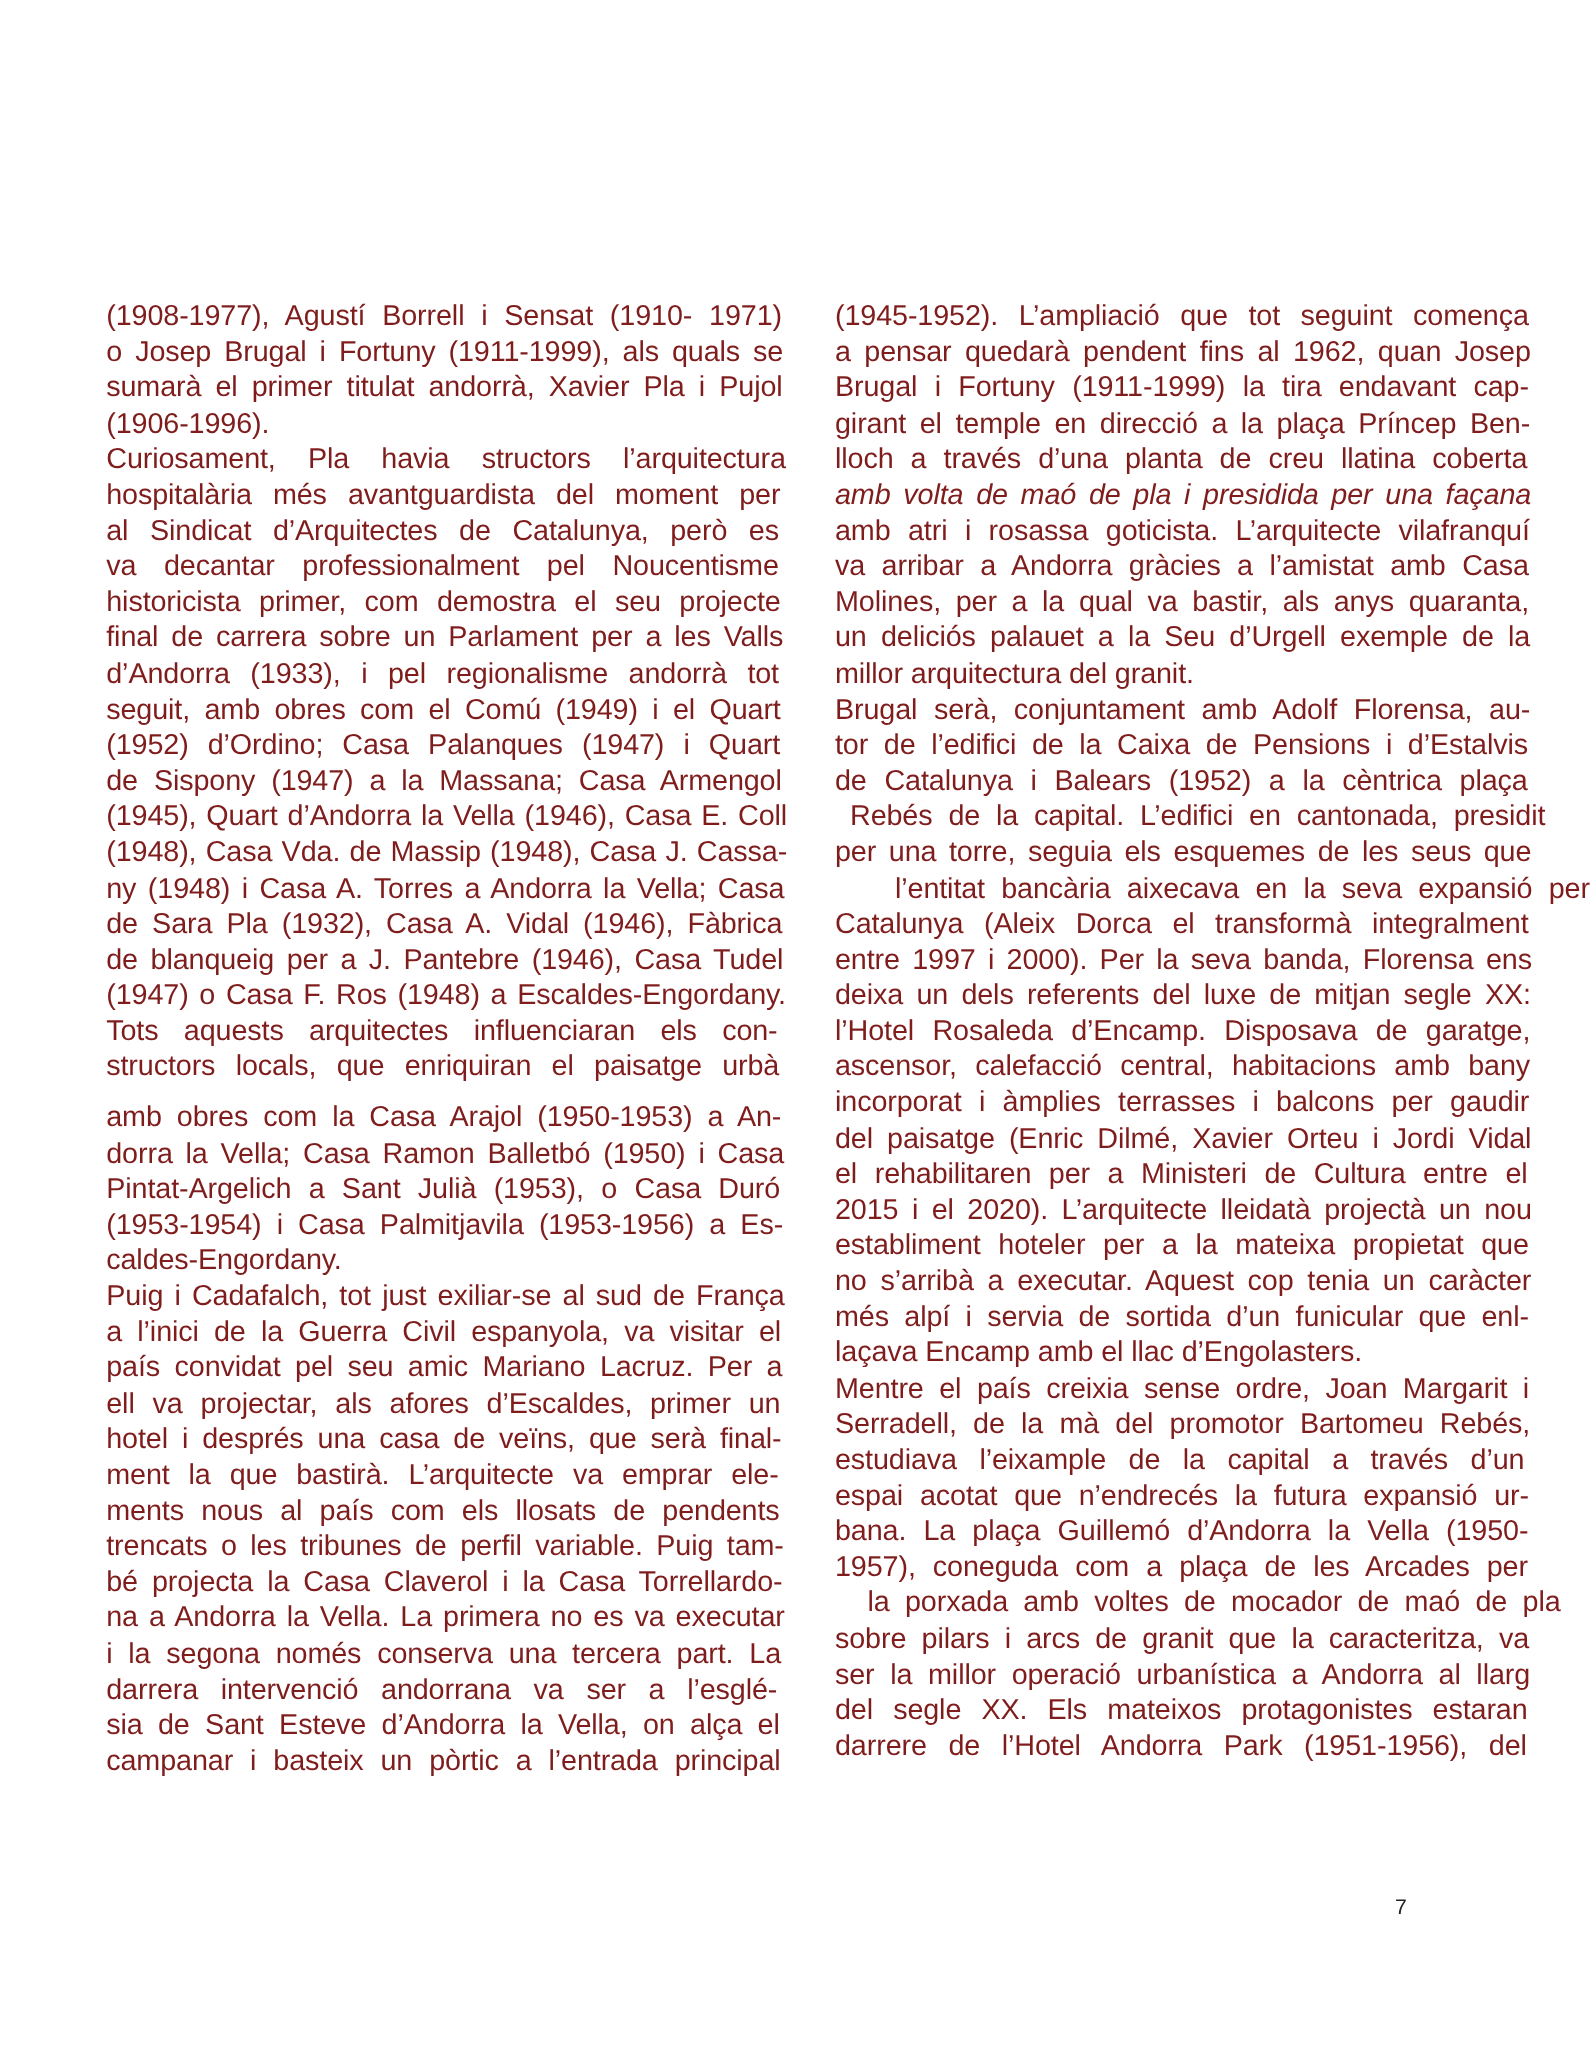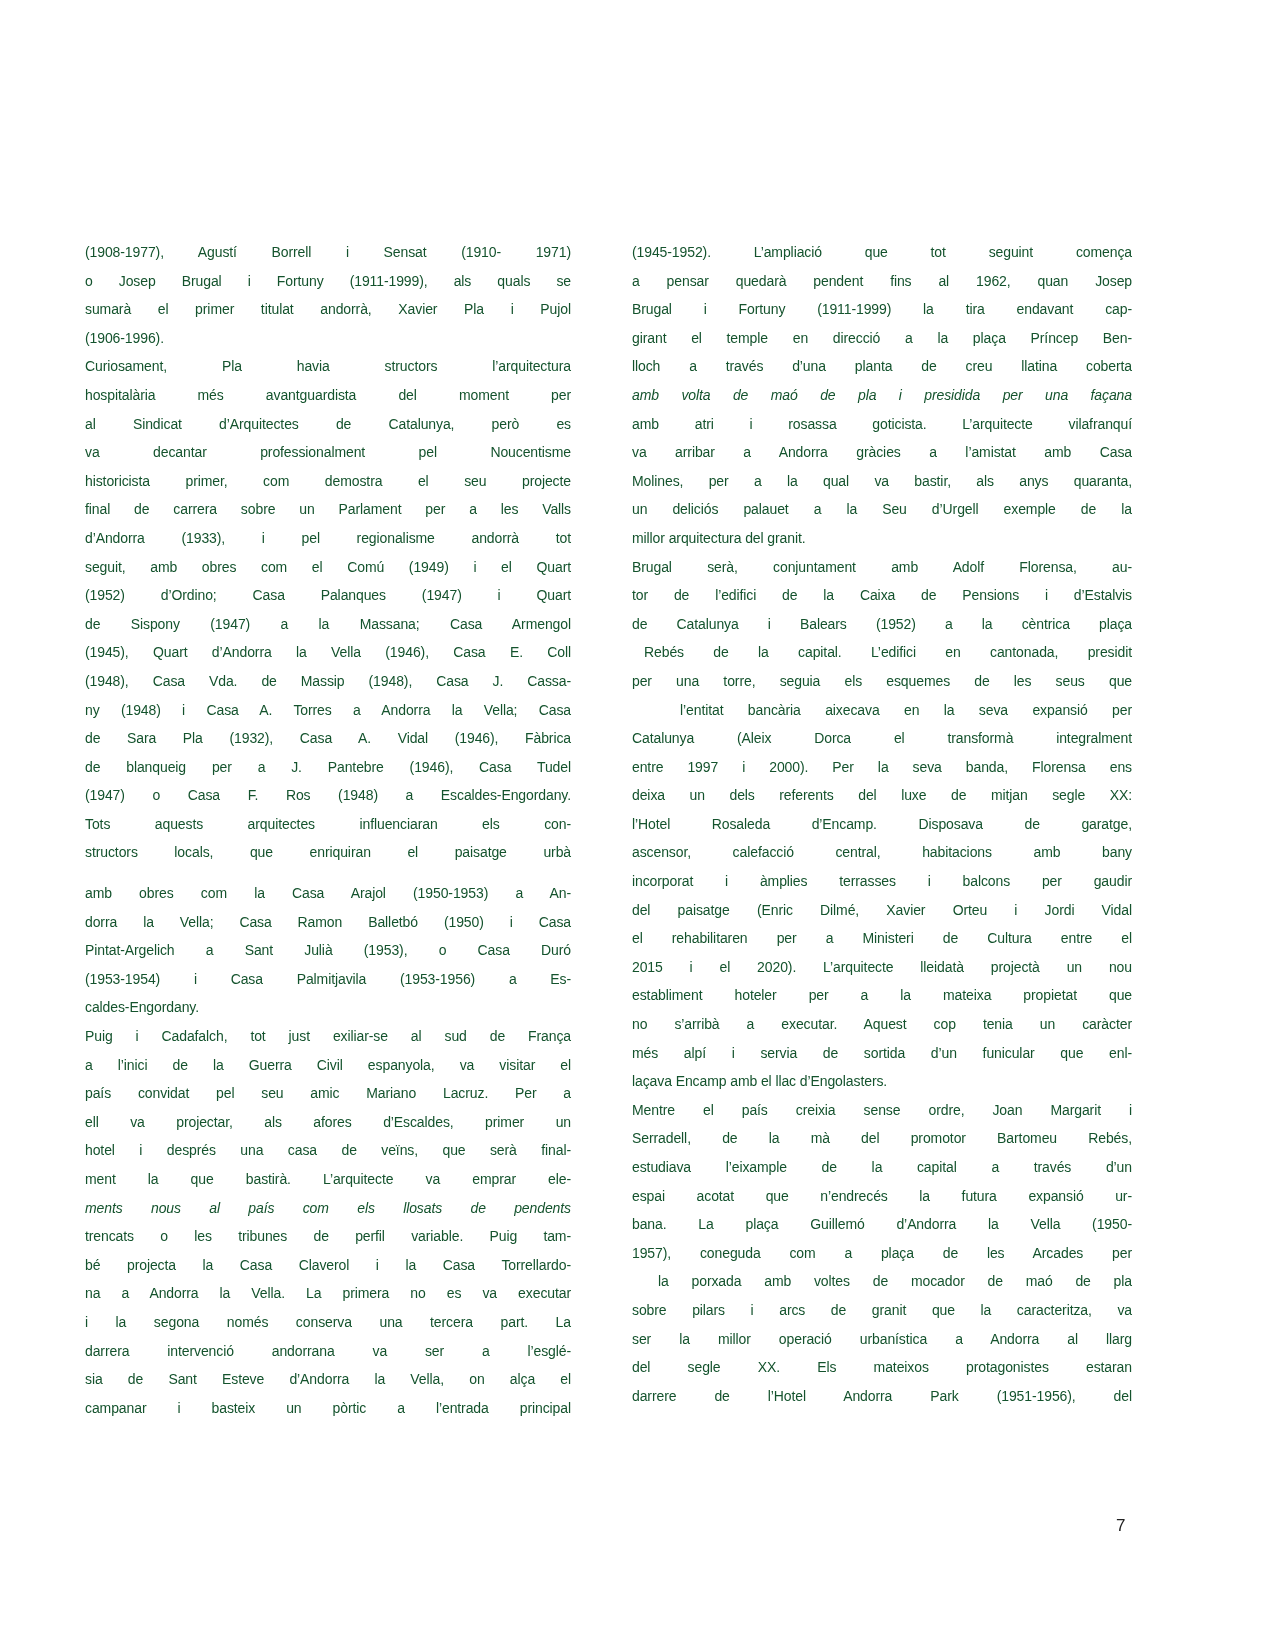--- a/index.html
+++ b/index.html
@@ -1,28 +1,28 @@
 <!DOCTYPE html>
 <html><head>
 <meta charset="utf-8">
 <style>
   html, body { margin: 0; padding: 0; background: #ffffff; }
   body { width: 1275px; height: 1650px; position: relative; overflow: hidden; }
   .col {
     position: absolute;
     top: 238px;
     font-family: "Liberation Sans", sans-serif;
-    font-size: 14px;
+    font-size: 23px;
     line-height: 28.6px;
-    color: #14532d;
+    color: #7f1d1d;
     text-align: justify;
     letter-spacing: -0.1px;
   }
   .col.left { left: 85px; width: 486px; }
-  .col.right { left: 632px; width: 500px; }
+  .col.right { left: 668px; width: 500px; }
   .line { display: block; white-space: nowrap; height: 28.6px; text-align: justify; text-align-last: justify; }
   .line.last { text-align-last: left; }
   .page-number {
     position: absolute;
     left: 1116px; top: 1516px;
     font-family: "Liberation Sans", sans-serif;
     font-size: 17px;
     color: #222;
   }
 </style>
@@ -56,21 +56,21 @@
     <span class="line" style="display: block; word-spacing: 4px;">dorra la Vella; Casa Ramon Balletbó (1950) i Casa</span>
     <span class="line" style="display: block; word-spacing: 7.57143px;">Pintat-Argelich a Sant Julià (1953), o Casa Duró</span>
     <span class="line" style="display: block; word-spacing: 5.83333px;">(1953-1954) i Casa Palmitjavila (1953-1956) a Es-</span>
     <span class="line last" style="display: block; word-spacing: 0px;">caldes-Engordany.</span>
     <span class="line" style="display: block; word-spacing: 2.66667px;">Puig i Cadafalch, tot just exiliar-se al sud de França</span>
     <span class="line" style="display: block; word-spacing: 5.88889px;">a l’inici de la Guerra Civil espanyola, va visitar el</span>
     <span class="line" style="display: block; word-spacing: 5.25px;">país convidat pel seu amic Mariano Lacruz. Per a</span>
     <span class="line" style="display: block; word-spacing: 8px;">ell va projectar, als afores d’Escaldes, primer un</span>
     <span class="line" style="display: block; word-spacing: 4.88889px;">hotel i després una casa de veïns, que serà final-</span>
     <span class="line" style="display: block; word-spacing: 8.85714px;">ment la que bastirà. L’arquitecte va emprar ele-</span>
-    <span class="line" style="display: block; word-spacing: 7.5px; font-style: italic;">ments nous al país com els llosats de pendents</span>
+    <span class="line" style="display: block; word-spacing: 7.5px;">ments nous al país com els llosats de pendents</span>
     <span class="line" style="display: block; word-spacing: 4.5px;">trencats o les tribunes de perfil variable. Puig tam-</span>
     <span class="line" style="display: block; word-spacing: 4.875px;">bé projecta la Casa Claverol i la Casa Torrellardo-</span>
     <span class="line" style="display: block; word-spacing: 2.5px;">na a Andorra la Vella. La primera no es va executar</span>
     <span class="line" style="display: block; word-spacing: 6.375px;">i la segona només conserva una tercera part. La</span>
     <span class="line" style="display: block; word-spacing: 11.8333px;">darrera intervenció andorrana va ser a l’esglé-</span>
     <span class="line" style="display: block; word-spacing: 6px;">sia de Sant Esteve d’Andorra la Vella, on alça el</span>
     <span class="line" style="display: block; word-spacing: 7.28571px;">campanar i basteix un pòrtic a l’entrada principal</span>
   </div>
 <div class="col right">
     <span class="line" style="display: block; word-spacing: 10.2px;">(1945-1952). L’ampliació que tot seguint comença</span>

